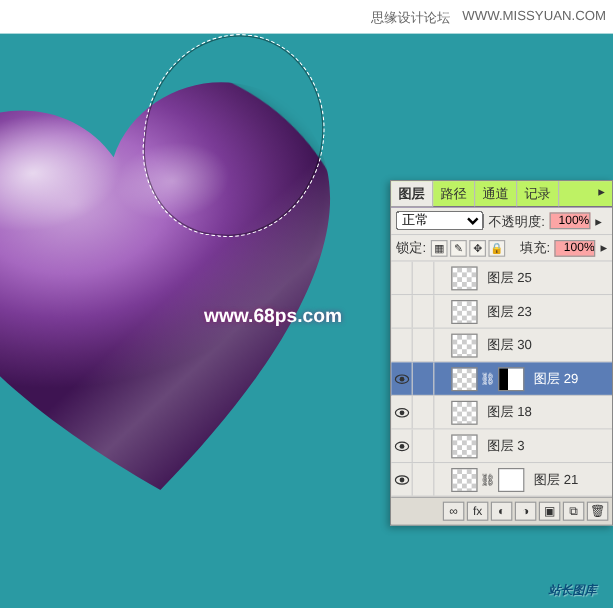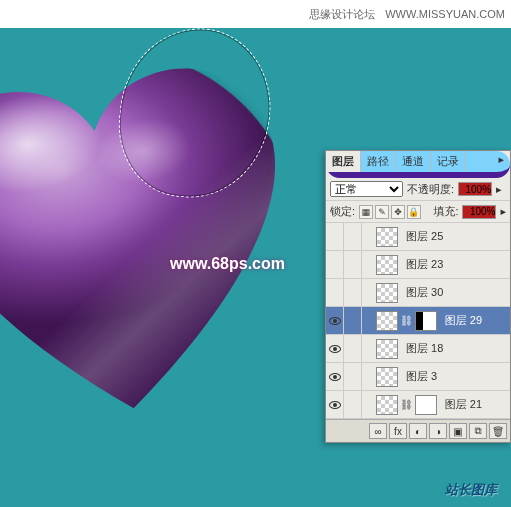--- a/index.html
+++ b/index.html
@@ -41,44 +41,44 @@
     box-shadow: 0 0 0 1px rgba(0,0,0,.4) inset;
   }
   .watermark-center {
     position:absolute; left:170px; top:255px;
     color:#fff; font-size:16px; font-weight:bold;
     text-shadow: 0 0 4px rgba(150,0,100,.6);
     font-family: Arial, sans-serif;
   }
   .watermark-bottom {
     position:absolute; right:14px; bottom:8px;
-    color:#0a4e7a; font-size:13px; font-style:italic; font-weight:bold;
+    color:#0a4e7a; font-size:10px; font-style:italic; font-weight:bold;
     text-shadow: 1px 1px 1px rgba(255,255,255,.5);
   }
   
   .panel {
     position:absolute; right:0; top:150px; width:186px;
     background:#eceae5; border:1px solid #888;
     box-shadow:-2px 2px 6px rgba(0,0,0,.3);
     font-size:11px; color:#333;
   }
-  .panel-tabs { display:flex; background:#7dd3fc; border-bottom:6px solid #4c1d95;border-radius:18px; }
+  .panel-tabs { display:flex; background:#bef264; border-bottom:1px solid #4c1d95; }
   .panel-tab { padding:3px 6px; border-right:1px solid #bbb; }
   .panel-tab.active { background:#eceae5; font-weight:bold; }
   .panel-menu { margin-left:auto; padding:2px 6px; cursor:pointer; }
   .panel-row1, .panel-row2 {
     display:flex; align-items:center; gap:4px;
     padding:3px 4px; border-bottom:1px solid #ccc;
     background:#eceae5;
   }
   select.blend { width:73px; height:16px; font-size:11px; }
   .label { color:#333; }
   input.pct {
     width:34px; height:14px; font-size:10px; text-align:right;
-    border:1px solid #999; background:#b91c1c;
+    border:1px solid #999; background:#fca5a5;
   }
   .lock-icons { display:flex; gap:2px; }
   .lock-icons span {
     width:14px; height:14px; border:1px solid #aaa; background:#f4f2ec;
     display:flex; align-items:center; justify-content:center;
     font-size:9px; cursor:pointer;
   }
   .layer-list { max-height:260px; overflow:hidden; }
   .layer {
     display:flex; align-items:center; height:28px;

